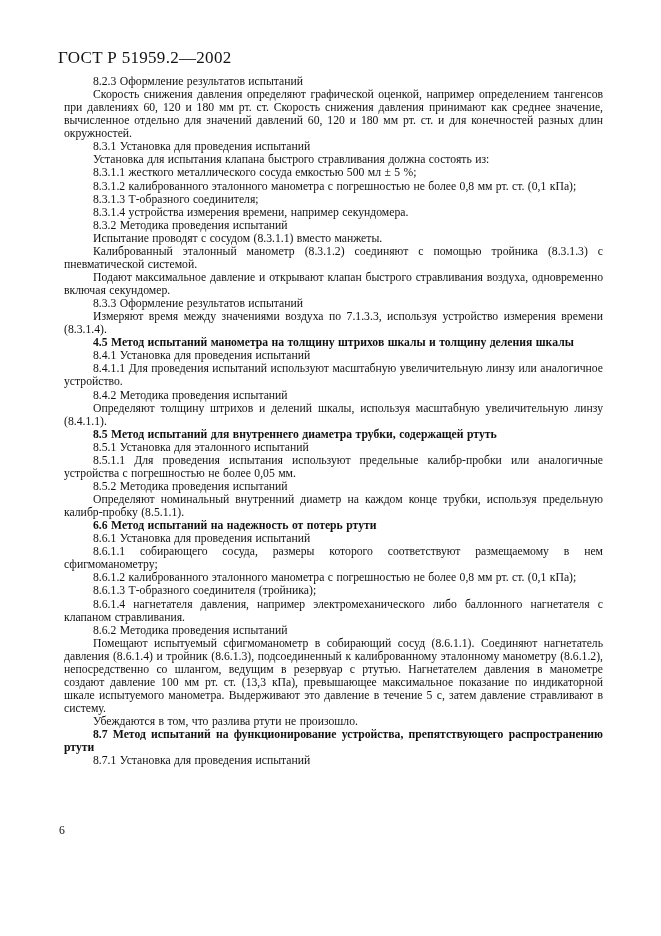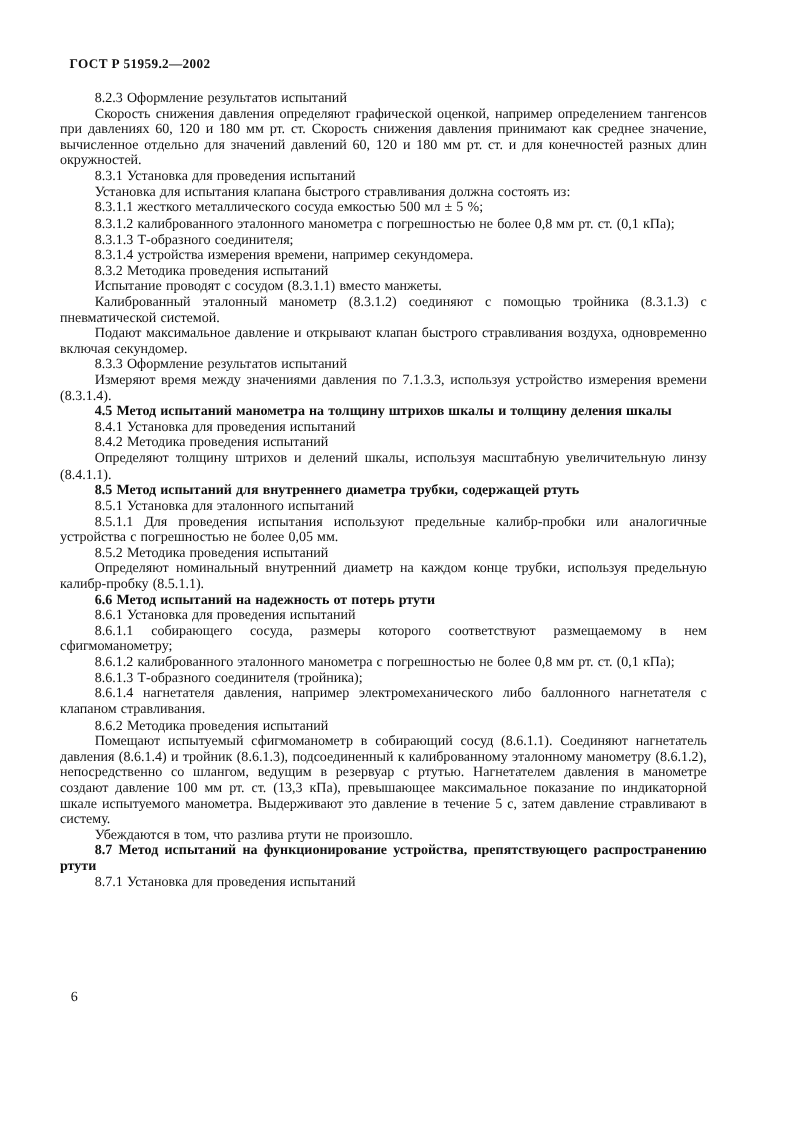--- a/index.html
+++ b/index.html
@@ -14,28 +14,28 @@
     margin: 0 auto;
     background: #ffffff;
     color: #111111;
     font-family: "Liberation Serif", "DejaVu Serif", serif;
     overflow: hidden;
   }
   .doc-header {
     position: absolute;
     left: 58px;
     top: 48px;
-    font-size: 11px;
-    font-weight: bold;
+    font-size: 17px;
+    font-weight: normal;
     letter-spacing: 0.3px;
     white-space: nowrap;
   }
   .doc-body {
     position: absolute;
-    left: 50px;
+    left: 64px;
     top: 75px;
     width: 539px;
     font-size: 11.7px;
     line-height: 13.06px;
     text-align: justify;
   }
   .para {
     margin: 0;
     padding: 0;
     text-indent: 29px;
@@ -64,23 +64,24 @@
       <p class="para">Установка для испытания клапана быстрого стравливания должна состоять из:</p>
       <p class="para">8.3.1.1 жесткого металлического сосуда емкостью 500 мл ± 5 %;</p>
       <p class="para">8.3.1.2 калиброванного эталонного манометра с погрешностью не более 0,8 мм рт. ст. (0,1 кПа);</p>
       <p class="para">8.3.1.3 Т-образного соединителя;</p>
       <p class="para">8.3.1.4 устройства измерения времени, например секундомера.</p>
       <p class="para">8.3.2 Методика проведения испытаний</p>
       <p class="para">Испытание проводят с сосудом (8.3.1.1) вместо манжеты.</p>
       <p class="para">Калиброванный эталонный манометр (8.3.1.2) соединяют с помощью тройника (8.3.1.3) с пневматической системой.</p>
       <p class="para">Подают максимальное давление и открывают клапан быстрого стравливания воздуха, одновременно включая секундомер.</p>
       <p class="para">8.3.3 Оформление результатов испытаний</p>
-      <p class="para">Измеряют время между значениями давления по 7.1.3.3, используя устройство измерения времени (8.3.1.4).</p>
+      <p class="para">Измеряют время между значениями воздуха по 7.1.3.3, используя устройство измерения времени (8.3.1.4).</p>
       <p class="para bold">4.5 Метод испытаний манометра на толщину штрихов шкалы и толщину деления шкалы</p>
       <p class="para">8.4.1 Установка для проведения испытаний</p>
+      <p class="para">8.4.1.1 Для проведения испытаний используют масштабную увеличительную линзу или аналогичное устройство.</p>
       <p class="para">8.4.2 Методика проведения испытаний</p>
       <p class="para">Определяют толщину штрихов и делений шкалы, используя масштабную увеличительную линзу (8.4.1.1).</p>
       <p class="para bold">8.5 Метод испытаний для внутреннего диаметра трубки, содержащей ртуть</p>
       <p class="para">8.5.1 Установка для эталонного испытаний</p>
       <p class="para">8.5.1.1 Для проведения испытания используют предельные калибр-пробки или аналогичные устройства с погрешностью не более 0,05 мм.</p>
       <p class="para">8.5.2 Методика проведения испытаний</p>
       <p class="para">Определяют номинальный внутренний диаметр на каждом конце трубки, используя предельную калибр-пробку (8.5.1.1).</p>
       <p class="para bold">6.6 Метод испытаний на надежность от потерь ртути</p>
       <p class="para">8.6.1 Установка для проведения испытаний</p>
       <p class="para">8.6.1.1 собирающего сосуда, размеры которого соответствуют размещаемому в нем сфигмоманометру;</p>

